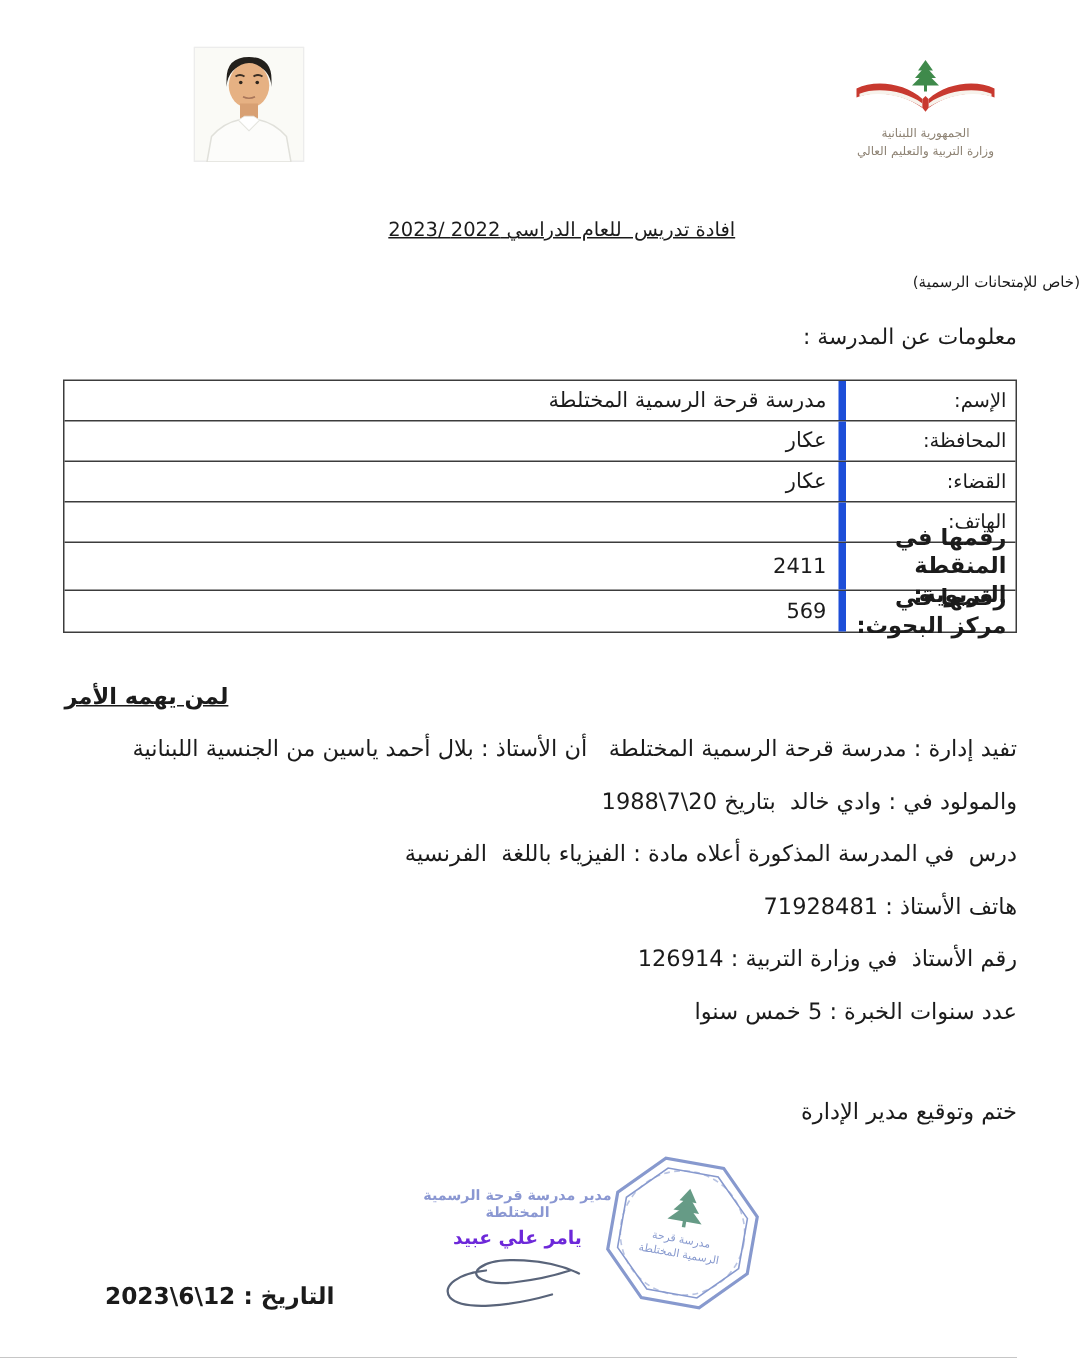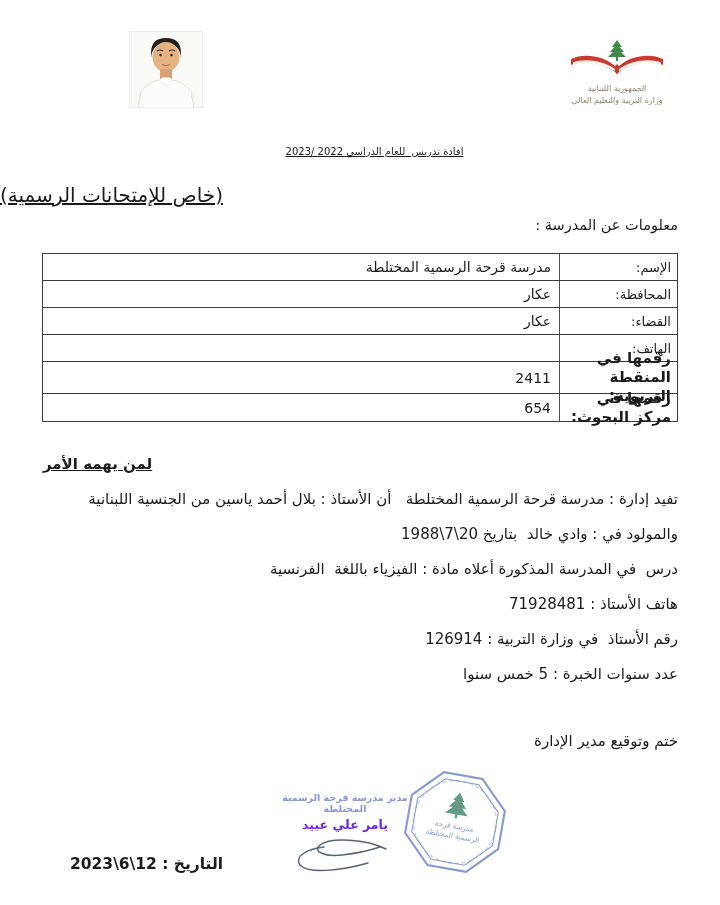--- a/index.html
+++ b/index.html
@@ -6,32 +6,32 @@
   .page{
     position:relative;width:720px;height:905px;margin:0 auto;background:#ffffff;
     font-family:"DejaVu Sans",sans-serif;color:#1b1b1b;overflow:hidden;
   }
   [data-bind]{white-space:pre-wrap;}
 
   .photo{position:absolute;left:129px;top:31px;width:74px;height:77px;}
   .logo{position:absolute;left:552px;top:40px;width:130px;text-align:center;}
   .logo-text{font-size:8px;color:#8d8273;line-height:1.55;margin-top:1px;direction:rtl;}
 
-  .title{position:absolute;left:0;right:0;top:146px;text-align:center;font-size:10px;
+  .title{position:absolute;left:0;right:0;top:146px;text-align:center;font-size:13px;
          text-decoration:underline;direction:rtl;letter-spacing:.2px;padding-left:29px;}
-  .subtitle{position:absolute;left:0;right:0;top:183px;text-align:left;font-size:20px;
-         text-decoration:underline;direction:rtl;}
+  .subtitle{position:absolute;left:0;right:0;top:183px;text-align:right;font-size:10px;
+         direction:rtl;}
   .school-label{position:absolute;right:42px;top:217px;font-size:14.5px;direction:rtl;}
 
   .tbl{position:absolute;left:42px;top:253px;width:636px;border:1px solid #3c3c3c;
        direction:rtl;box-sizing:border-box;background:#fff;}
   .trow{display:flex;border-bottom:1px solid #3c3c3c;height:27px;box-sizing:border-box;}
   .trow.tall{height:32px;}
   .trow:last-child{border-bottom:none;}
-  .tlabel{width:118px;border-left:1px solid #1d4ed8;padding:2px 6px;font-size:13px;
+  .tlabel{width:118px;border-left:5px solid #1d4ed8;padding:2px 6px;font-size:13px;
           display:flex;align-items:center;box-sizing:border-box;}
   .tlabel.small{font-size:15px;font-weight:700;line-height:1.25;}
   .tvalue{flex:1;padding:2px 8px;font-size:14px;display:flex;align-items:center;}
 
   .concern{position:absolute;left:0;right:0;top:455px;text-align:left;font-size:15px;
            font-weight:600;text-decoration:underline;direction:rtl;margin-left:43px;}
   .bodyline{position:absolute;right:42px;direction:rtl;font-size:15px;}
   .sign-label{position:absolute;right:42px;top:720px;direction:rtl;font-size:15px;margin-top:12px;}
 
   .stamp-note{position:absolute;left:260px;top:792px;width:170px;text-align:center;
@@ -103,21 +103,21 @@
     </div>
     <div class="trow">
       <div class="tlabel" data-bind="table.rows.3.label">الهاتف:</div>
     </div>
     <div class="trow tall">
       <div class="tlabel small" data-bind="table.rows.4.label">رقمها في المنقطة التربوية:</div>
       <div class="tvalue" data-bind="table.rows.4.value">2411</div>
     </div>
     <div class="trow">
       <div class="tlabel small" data-bind="table.rows.5.label">رقمها في مركز البحوث:</div>
-      <div class="tvalue" data-bind="table.rows.5.value">654</div>
+      <div class="tvalue" data-bind="table.rows.5.value">569</div>
     </div>
   </div>
 
   <div class="concern" data-bind="concern.heading">لمن يهمه الأمر</div>
   <div class="bodyline" style="top:490px" data-bind="concern.lines.0">تفيد إدارة : مدرسة قرحة الرسمية المختلطة   أن الأستاذ : بلال أحمد ياسين من الجنسية اللبنانية</div>
   <div class="bodyline" style="top:525px" data-bind="concern.lines.1">والمولود في : وادي خالد  بتاريخ 20\7\1988</div>
   <div class="bodyline" style="top:560px" data-bind="concern.lines.2">درس  في المدرسة المذكورة أعلاه مادة : الفيزياء باللغة  الفرنسية</div>
   <div class="bodyline" style="top:595px" data-bind="concern.lines.3">هاتف الأستاذ : 71928481</div>
   <div class="bodyline" style="top:630px" data-bind="concern.lines.4">رقم الأستاذ  في وزارة التربية : 126914</div>
   <div class="bodyline" style="top:665px" data-bind="concern.lines.5">عدد سنوات الخبرة : 5 خمس سنوا</div>

